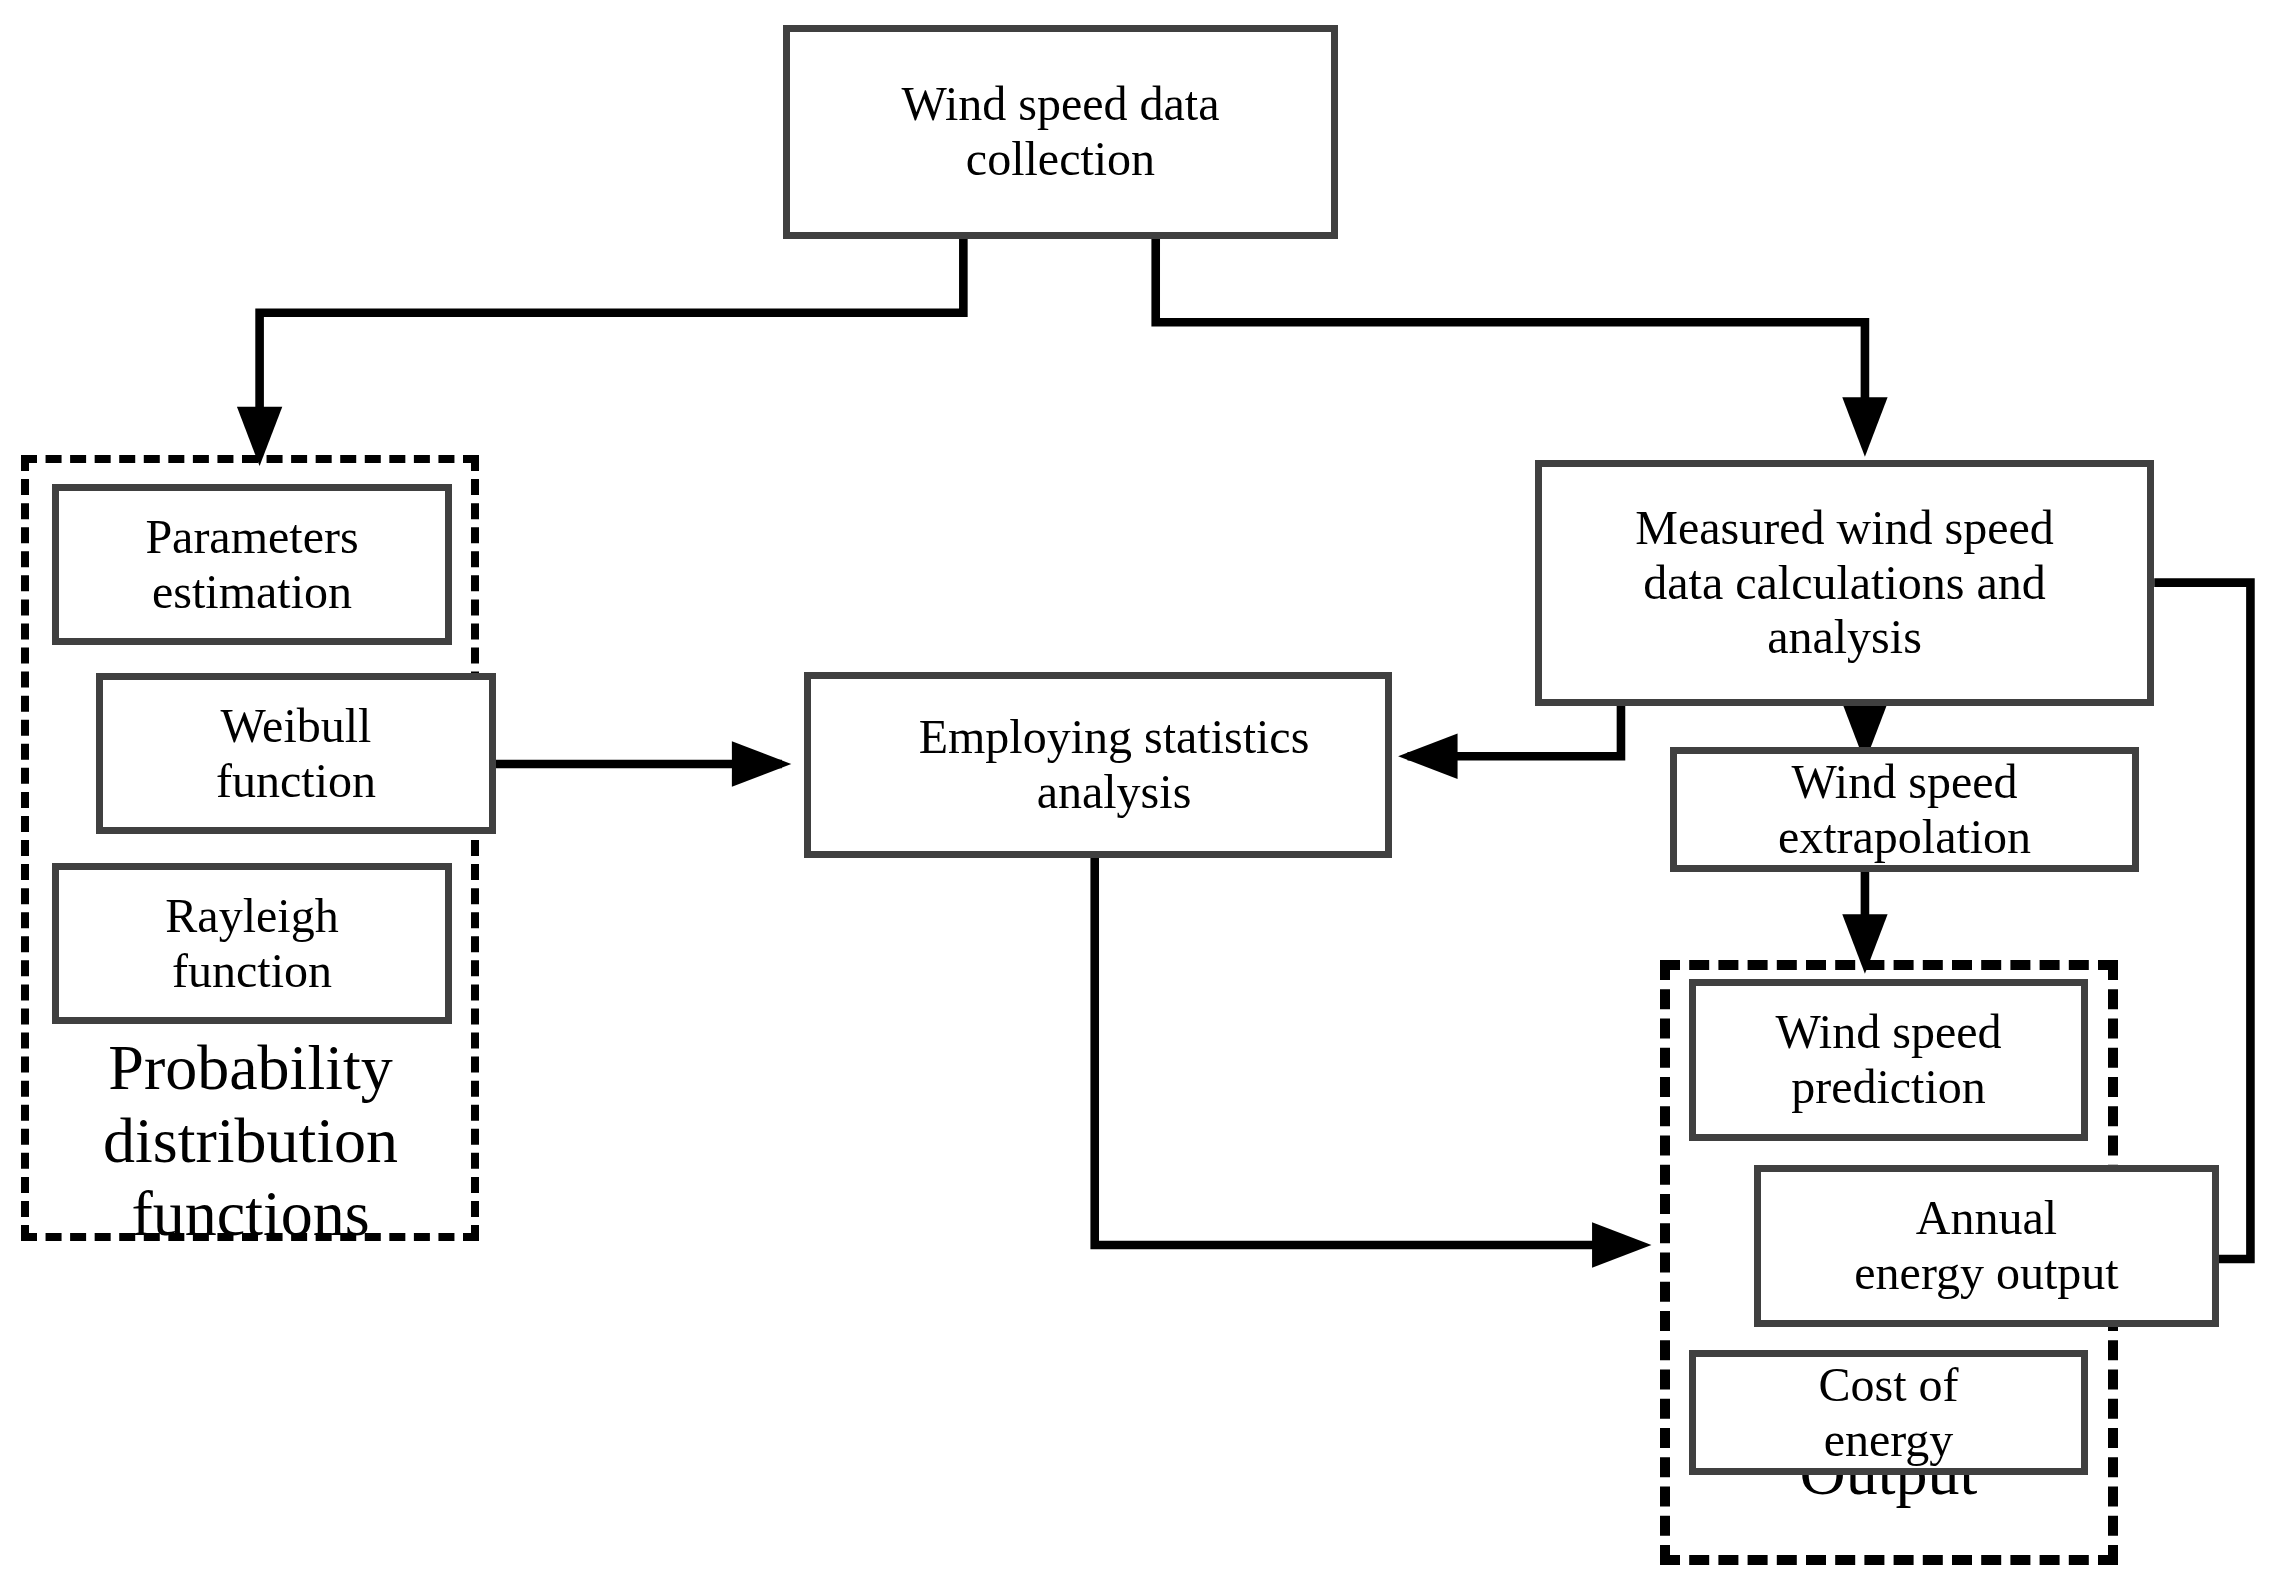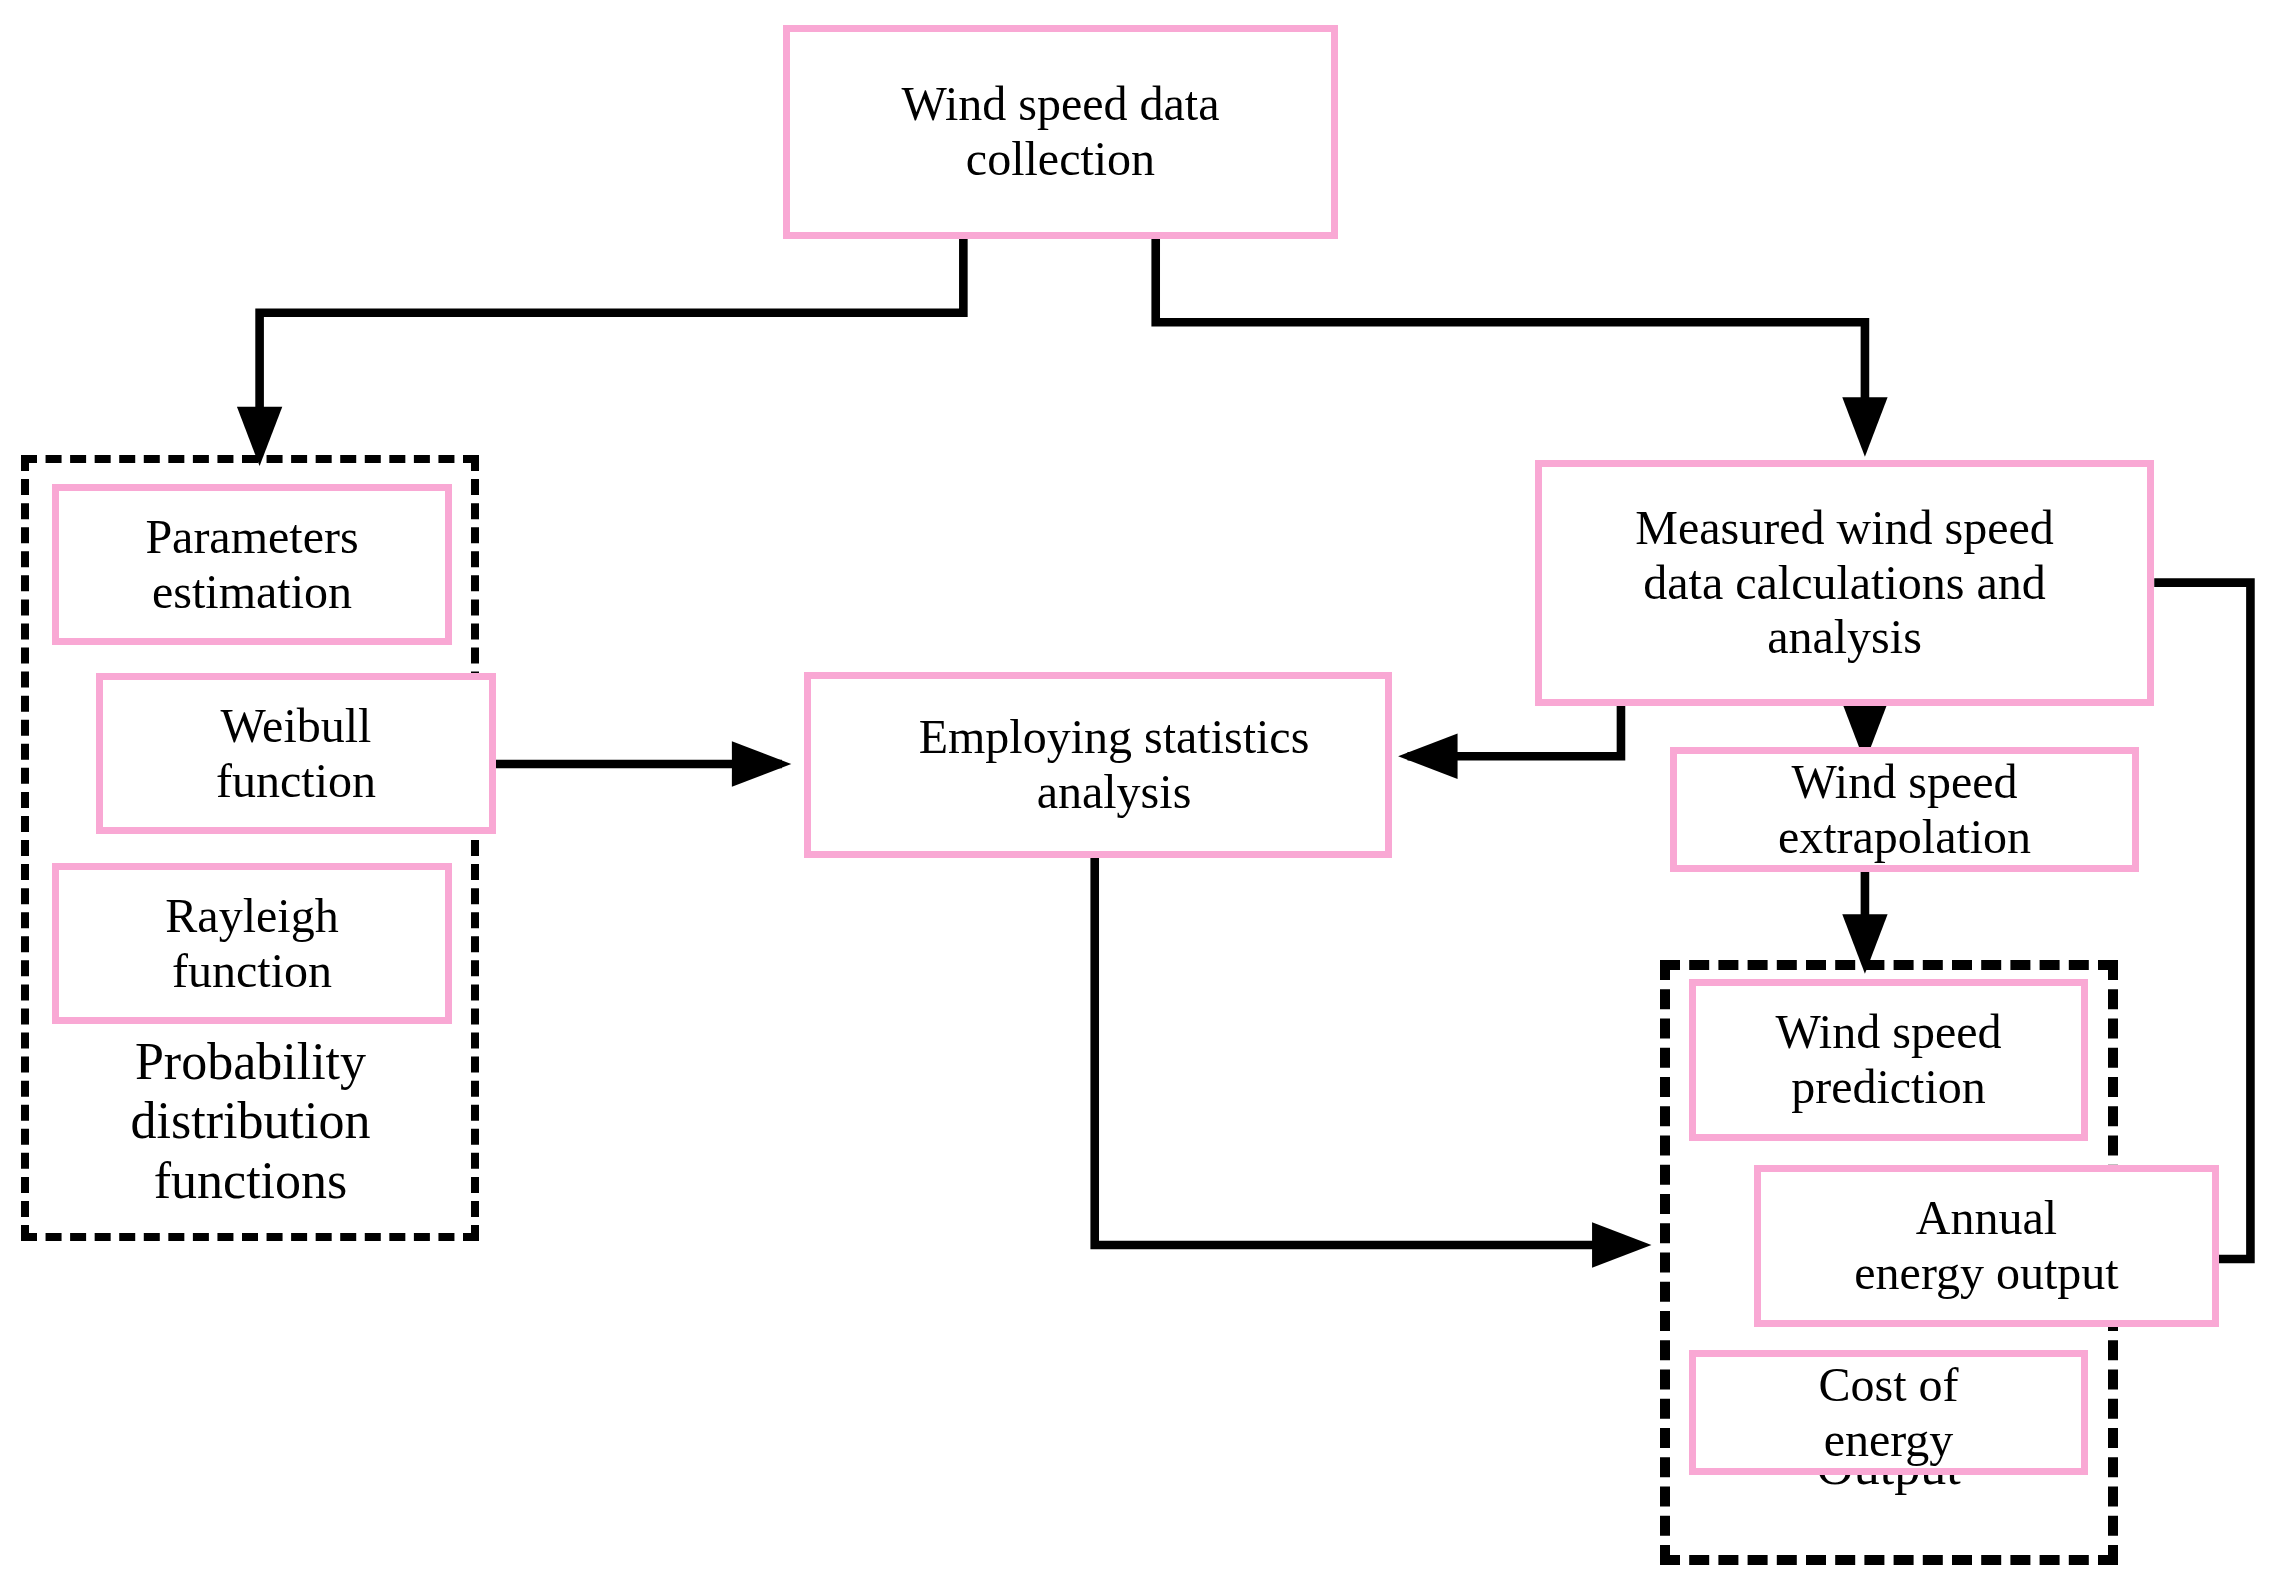--- a/index.html
+++ b/index.html
@@ -20,21 +20,21 @@
   svg.layer {
     position: absolute;
     top: 0; left: 0;
     width: 2295px;
     height: 1593px;
   }
   .node {
     position: absolute;
     box-sizing: border-box;
     background: #ffffff;
-    border: 7px solid #f9a8d4;
+    border: 7px solid #404040;
     display: flex;
     align-items: center;
     justify-content: center;
     text-align: center;
     line-height: 1.14;
     color: #000000;
     font-family: "Liberation Serif", "DejaVu Serif", serif;
     font-size: 48px;
     white-space: pre-line;
     z-index: 3;
@@ -49,21 +49,21 @@
     border: 8.6px dashed #000000;
   }
   .group-dashed {
     border: 10.2px dashed #000000;
   }
   .group-label {
     position: absolute;
     text-align: center;
     color: #000000;
     font-family: "Liberation Serif", "DejaVu Serif", serif;
-    font-size: 52px;
+    font-size: 64px;
     line-height: 1.14;
     white-space: pre-line;
     z-index: 3;
   }
 </style>
 </head>
 <body>
 
 <div id="canvas">
 

